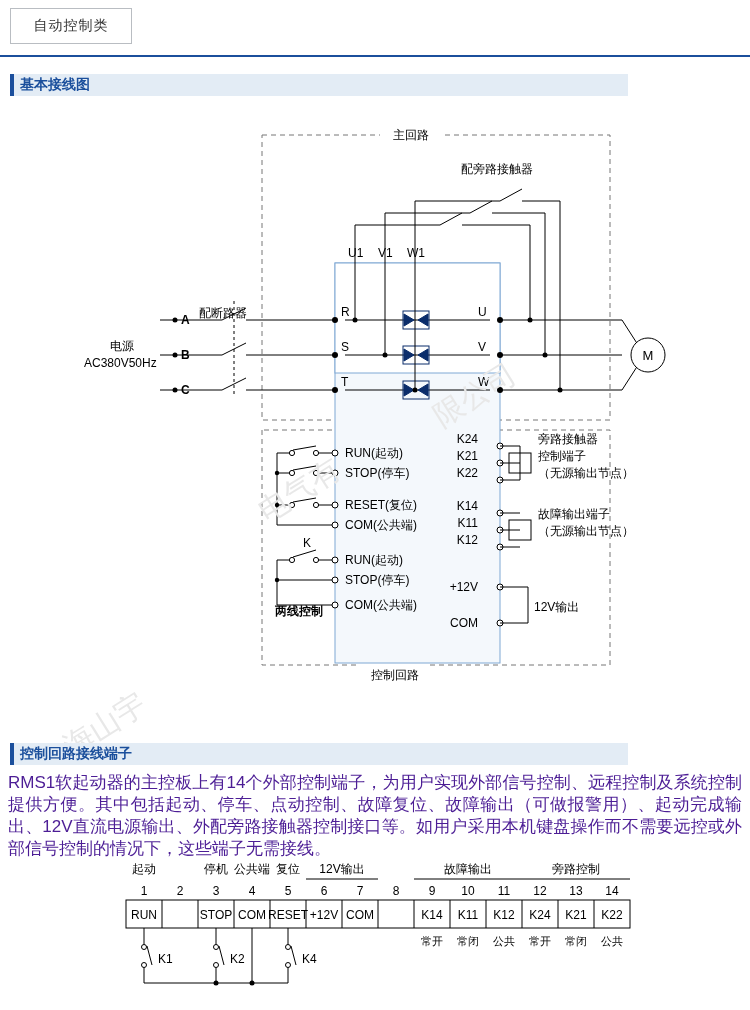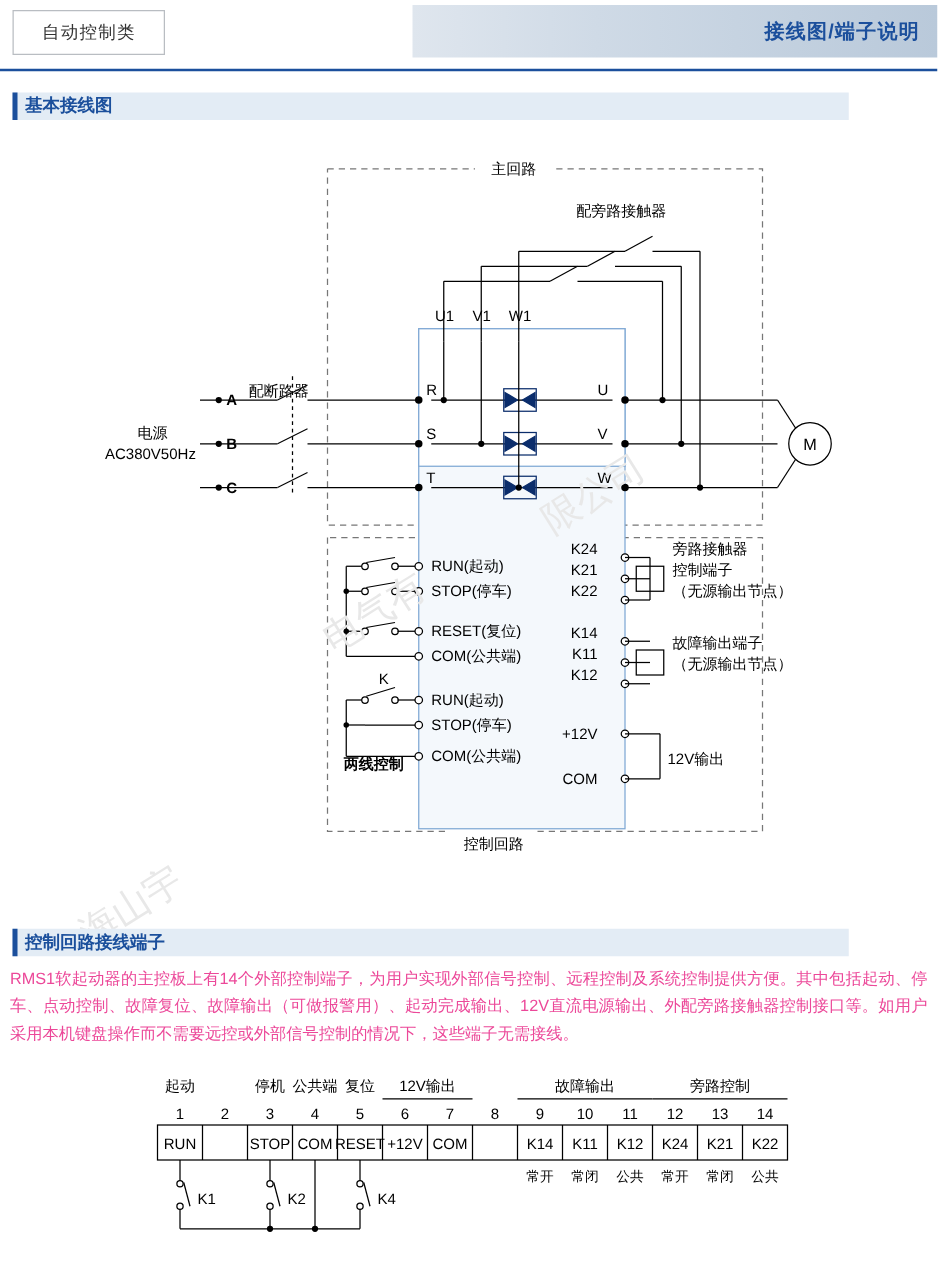--- a/index.html
+++ b/index.html
@@ -32,37 +32,37 @@
     position:absolute;right:14px;top:11px;
     font-size:16px;font-weight:bold;color:#1b4f9c;
     letter-spacing:1px;
   }
   .header-rule{
     position:absolute;left:0;top:55px;width:750px;height:2px;background:#1b4f9c;
   }
 
   
   .sec{
-    position:absolute;height:22px;left:10px;width:669px;
+    position:absolute;height:22px;left:10px;width:618px;
     background:#e3ecf5;
     font-family:Liberation Serif, serif;
   }
   .sec .sec-accent{
     position:absolute;left:0;top:0;width:4px;height:22px;background:#1b4f9c;
   }
   .sec .sec-label{
     position:absolute;left:10px;top:2px;font-size:14px;font-weight:bold;color:#1b4f9c;
   }
   #sec1{top:74px;}
   #sec2{top:743px;text-align:right;}
 
   
   .para{
     position:absolute;left:8px;top:772px;width:734px;
-    font-size:13px;line-height:22px;color:#ec4899;
+    font-size:17px;line-height:22px;color:#4c1d95;
     text-align:justify;
   }
 
   
   .diagram{
     position:absolute;left:0;top:105px;width:750px;height:620px;
   }
   .diagram svg{display:block;}
 
   
@@ -81,23 +81,20 @@
   
   .term{
     position:absolute;left:0;top:855px;width:750px;height:155px;
   }
 </style>
 </head>
 <body>
 
 <div class="header">
   <div class="header-cat">自动控制类</div>
-  <div class="header-bar">
-    <div class="header-bar-title">接线图/端子说明</div>
-  </div>
   <div class="header-rule"></div>
 </div>
 
 <div class="sec" id="sec1">
   <div class="sec-accent"></div>
   <div class="sec-label">基本接线图</div>
 </div>
 
 <div class="diagram">
   <svg width="750" height="620" viewBox="0 0 750 620">

